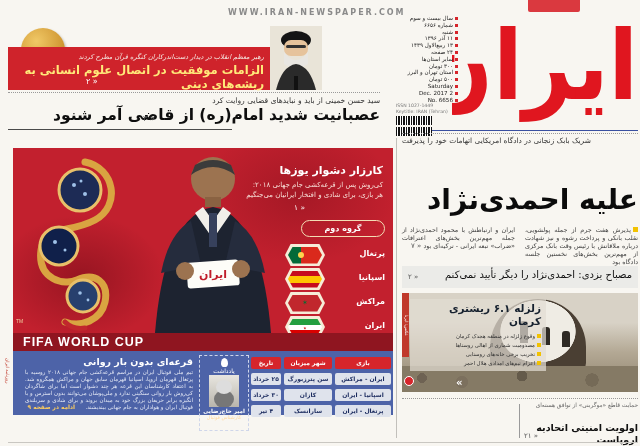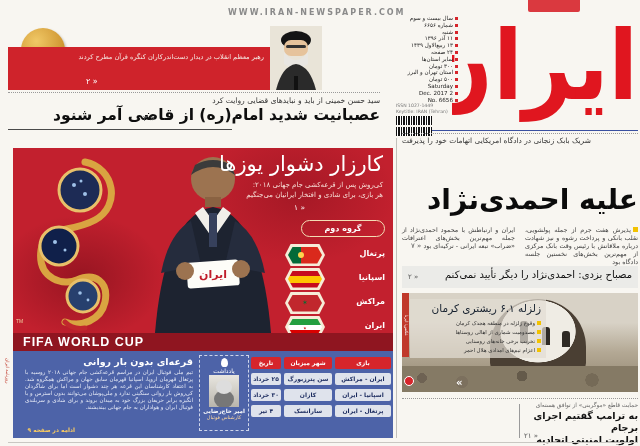--- a/index.html
+++ b/index.html
@@ -11,54 +11,54 @@
   .cuttag{top:0;left:528px;width:52px;height:12px;background:#d6252b;border-radius:0 0 2px 2px;opacity:.9;}
   .logo{top:6px;left:452px;width:186px;height:124px;color:#e0161f;font-size:86px;font-weight:bold;text-align:left;line-height:118px;transform:scaleY(1.12);overflow:hidden;}
   .logoline{top:130px;left:398px;width:240px;height:0;border-top:1.5px solid #3a50a0;}
   .infocol{top:15px;left:396px;width:62px;}
   .info-item{direction:rtl;font-size:5.6px;line-height:6.8px;color:#1c1c1c;white-space:nowrap;}
   .info-item::before{content:"";display:inline-block;width:3px;height:3px;background:#d6252b;margin-left:2px;}
   .issn{font-size:4.6px;color:#777;line-height:5.4px;white-space:nowrap;}
   .barcode{width:36px;height:9px;background:repeating-linear-gradient(90deg,#111 0 1px,#fff 1px 2px,#111 2px 4px,#fff 4px 5px);}
   
   .banner{top:47px;left:8px;width:314px;height:43px;background:#cf232b;}
-  .banner .k{position:absolute;top:6px;right:58px;font-size:6.6px;color:#f5e9e3;}
+  .banner .k{position:absolute;top:6px;right:58px;font-size:6.6px;color:#f5e9e3;font-style:italic;}
   .banner .h{position:absolute;top:16px;right:58px;font-size:11.5px;font-weight:bold;color:#ffe97a;}
   .banner .p{position:absolute;bottom:4px;left:78px;font-size:8px;color:#fff;}
   .khamenei{top:26px;left:270px;width:52px;height:64px;background:#e9e4d8;overflow:hidden;box-shadow:0 0 0 1px #c9b9a8 inset;}
   .goldcoin{top:28px;left:21px;width:44px;height:44px;border-radius:50%;background:radial-gradient(circle at 35% 30%,#f0c866,#d29a36 60%,#a9761f);box-shadow:1px 2px 3px rgba(0,0,0,.35);}
   .dotrule{border-top:1px dotted #9a9a9a;height:0;}
   
   .kh-k{top:96px;left:8px;width:372px;text-align:right;font-size:7.6px;color:#333;}
   .kh-h{top:106px;left:8px;width:372px;text-align:right;font-size:15.5px;font-weight:bold;color:#0e0e0e;}
   .kh-p{top:114px;left:143px;font-size:8px;color:#555;}
   .shortline{top:129px;left:8px;width:224px;border-top:1.5px solid #4a4a4a;height:0;}
   
   .wcbox{top:148px;left:13px;width:380px;height:290px;}
   .wcmain{position:absolute;top:0;left:0;width:100%;height:185px;background:
      radial-gradient(ellipse 120px 90px at 18% 70%,rgba(70,0,10,.35),transparent 70%),
      radial-gradient(ellipse 140px 100px at 75% 25%,rgba(90,5,15,.28),transparent 70%),
      #c2202e;}
-  .wc-h{position:absolute;top:4px;right:10px;font-size:21px;font-weight:normal;color:#fff;}
+  .wc-h{position:absolute;top:16px;right:10px;font-size:11px;font-weight:bold;color:#fff;}
   .wc-k{position:absolute;top:33px;right:10px;font-size:7px;color:#f7dfd7;}
   .wc-s{position:absolute;top:43px;right:10px;font-size:7px;color:#f7dfd7;margin-left:9px;}
   .wc-p{position:absolute;top:55px;right:88px;font-size:7.5px;color:#fff;}
   .grouppill{position:absolute;top:72px;right:8px;width:82px;height:15px;border:1.5px solid #f3dcb4;border-radius:9px;color:#fff;font-size:8px;font-weight:bold;text-align:center;line-height:15px;}
   .teamrow{position:absolute;right:8px;width:100px;height:22px;}
   .teamname{position:absolute;right:0;top:5px;font-size:8px;font-weight:bold;color:#fff;}
   .hexw{position:absolute;left:0;top:0;width:40px;height:22px;background:#f6ecd8;clip-path:polygon(14% 0,86% 0,100% 50%,86% 100%,14% 100%,0 50%);display:flex;align-items:center;justify-content:center;}
   .hexf{width:34px;height:17px;clip-path:polygon(14% 0,86% 0,100% 50%,86% 100%,14% 100%,0 50%);position:relative;font-size:7px;display:flex;align-items:center;justify-content:center;}
   .f-pt{background:linear-gradient(90deg,#046a38 0 38%,#da291c 38%);}
   .f-pt::after{content:"";position:absolute;left:10px;width:6px;height:6px;border-radius:50%;background:#ffd34d;}
   .f-es{background:linear-gradient(180deg,#c60b1e 0 28%,#ffc400 28% 72%,#c60b1e 72%);}
   .f-ma{background:#c1272d;color:#0a6b33;}
   .f-ir{background:linear-gradient(180deg,#239f40 0 34%,#ffffff 34% 66%,#da0000 66%);color:#c00;font-size:6px;}
   .fifa{position:absolute;top:185px;left:0;width:100%;height:18px;background:#8f1520;color:#fff;font-weight:bold;font-size:12.5px;letter-spacing:1px;line-height:18px;padding-left:10px;box-sizing:border-box;font-family:"Liberation Sans",sans-serif;}
   .tm{position:absolute;top:170px;left:3px;font-size:5px;color:#f0cfa0;font-family:"Liberation Sans",sans-serif;}
-  .band{position:absolute;top:203px;left:0;width:100%;height:87px;background:#4d63a8;}
+  .band{position:absolute;top:203px;left:0;width:100%;height:64px;background:#4d63a8;}
   .note-h{position:absolute;top:5px;right:200px;font-size:9.5px;font-weight:bold;color:#fff;white-space:nowrap;}
   .note-b{position:absolute;top:18px;right:200px;width:168px;font-size:5.5px;line-height:7.1px;color:#e6eaf6;text-align:justify;}
   .note-more{position:absolute;bottom:5px;right:318px;font-size:5.8px;font-weight:bold;color:#ffcf5e;}
   .notebox{position:absolute;top:4px;right:144px;width:50px;height:76px;border:1px dashed #cfd6ea;box-sizing:border-box;text-align:center;}
   .drop{width:7px;height:9px;background:#fff;border-radius:50% 50% 50% 50%/60% 60% 40% 40%;margin:2px auto 0;}
   .notetag{font-size:6px;color:#fff;}
   .notephoto{width:30px;height:32px;margin:1px auto;background:linear-gradient(#e8e6e0,#b9b5ac);position:relative;overflow:hidden;}
   .notephoto::after{content:"";position:absolute;left:7px;top:5px;width:16px;height:14px;border-radius:50%;background:#ddd;box-shadow:0 12px 0 2px #777;}
   .noteauthor{font-size:5.6px;color:#fff;font-weight:bold;}
   .noterole{font-size:5px;color:#ffd9a0;}
@@ -86,21 +86,21 @@
   .mesbah .p{position:absolute;left:6px;top:7px;font-size:7px;color:#555;}
   .photo{top:293px;left:402px;width:236px;height:99px;background:linear-gradient(180deg,#d8d2c6 0 30%,#b3a894 60%,#8e826d);overflow:hidden;}
   .arch{position:absolute;left:88px;top:6px;width:96px;height:72px;background:radial-gradient(ellipse at 50% 45%,#efece4 0 55%,#4a3f33 56%);border-radius:48px 48px 8px 8px;}
   .fig{position:absolute;width:8px;height:22px;background:#2e2a24;border-radius:3px 3px 0 0;}
   .rubble{position:absolute;bottom:0;left:0;width:100%;height:26px;background:
       radial-gradient(circle 8px at 20px 12px,#6e6253 60%,transparent 61%),
       radial-gradient(circle 10px at 60px 16px,#7c705e 60%,transparent 61%),
       radial-gradient(circle 9px at 120px 10px,#645a4a 60%,transparent 61%),
       radial-gradient(circle 11px at 190px 14px,#756a57 60%,transparent 61%),#857a65;}
   .qoverlay{position:absolute;left:8px;top:6px;width:126px;padding:3px 5px;background:rgba(226,221,210,.72);}
-  .q-t{font-size:10.5px;font-weight:normal;color:#15202e;text-align:right;line-height:13px;}
+  .q-t{font-size:10.5px;font-weight:bold;color:#15202e;text-align:right;line-height:13px;}
   .q-b{font-size:5.4px;line-height:9px;color:#2f2f2f;text-align:right;margin-top:4px;}
   .q-b .ymark{width:4px;height:4px;}
   .q-mark{position:absolute;left:54px;bottom:4px;color:#fff;font-weight:bold;font-size:10px;}
   .phototag{position:absolute;left:0;top:0;width:7px;height:64px;background:#c0392b;color:#fff;font-size:4.4px;writing-mode:vertical-rl;text-align:center;}
   .reddot{position:absolute;left:2px;bottom:6px;width:8px;height:8px;border-radius:50%;background:#d6252b;border:1px solid #fff;}
   .b-dot{top:398px;left:402px;width:236px;}
   .briefs{top:402px;left:402px;width:236px;height:38px;}
   .brief{position:absolute;top:0;height:38px;}
   .brief .bk{font-size:5.8px;color:#666;text-align:right;}
   .brief .bh{font-size:9.6px;font-weight:bold;color:#111;text-align:right;line-height:12px;margin-top:2px;}
@@ -134,20 +134,21 @@
     <div class="info-item">No. 6656</div>
     <div class="issn">ISSN 1027-1449</div>
     <div class="issn">Keytitle: IRAN (Tehran)</div>
     <div class="barcode" style="margin-top:2px;"></div>
     <div class="barcode" style="margin-top:2px;"></div>
   </div>
 
   <div class="abs goldcoin"></div>
   <div class="abs banner">
     <div class="k rtl">رهبر معظم انقلاب در دیدار دست‌اندرکاران کنگره قرآن مطرح کردند</div>
+    <div class="h rtl">الزامات موفقیت در اتصال علوم انسانی به ریشه‌های دینی</div>
     <div class="p rtl">« ۲</div>
   </div>
   <div class="abs khamenei">
     <svg width="52" height="64" viewBox="0 0 52 64">
       <rect width="52" height="64" fill="#e9e4d8"></rect>
       <ellipse cx="26" cy="14" rx="15" ry="9" fill="#141414"></ellipse>
       <rect x="14" y="14" width="24" height="16" rx="7" fill="#e6c39c"></rect>
       <rect x="16" y="19" width="20" height="3" rx="1.5" fill="#333"></rect>
       <path d="M14 26 q12 16 24 0 l0 12 q-12 8 -24 0 z" fill="#e8e6e2"></path>
       <path d="M6 64 q6-24 20-26 q14 2 20 26 z" fill="#2a2a2a"></path>
@@ -308,20 +309,20 @@
     <div class="phototag rtl">عکس: ایرنا</div>
     <div class="reddot"></div>
   </div>
 
   <div class="abs dotrule b-dot"></div>
   <div class="abs briefs">
     <div class="briefdiv"></div>
     <div class="brief" style="left:122px;width:114px;">
       <div class="bk rtl">حمایت قاطع «موگرینی» از توافق هسته‌ای</div>
       <div class="bh rtl">
-        <span>به ترامپ گفتیم اجرای برجام</span><br><span>اولویت امنیتی اتحادیه اروپاست</span>
+        <br><span>اولویت امنیتی اتحادیه اروپاست</span>
       </div>
       <div class="bp rtl">« ۲۱</div>
     </div>
   </div>
 
   <div class="abs botrule"></div>
 </div>
 
 </body></html>

